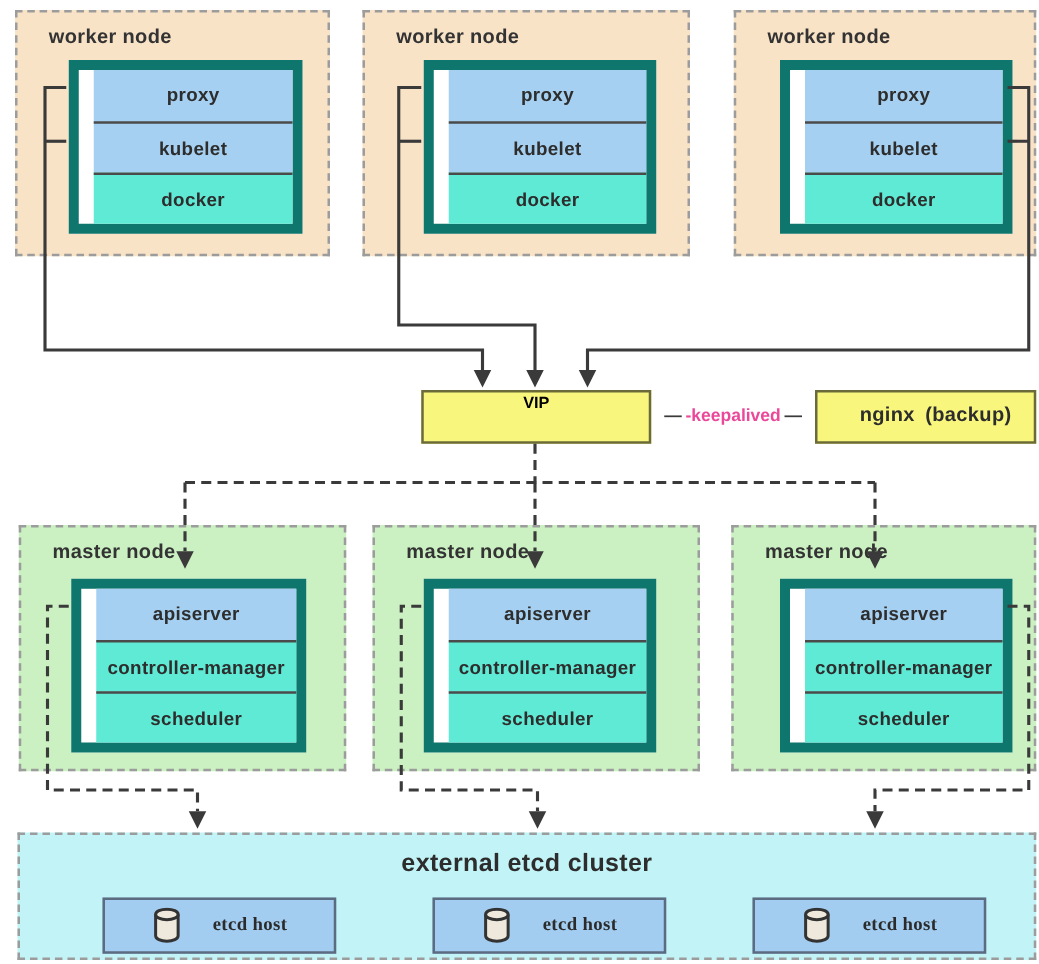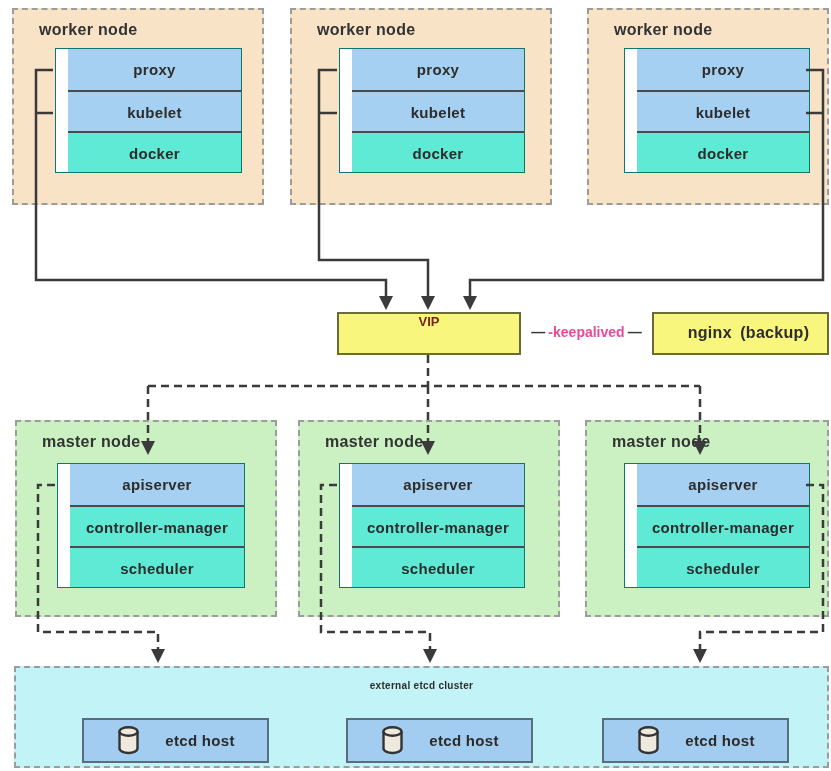--- a/index.html
+++ b/index.html
@@ -12,62 +12,62 @@
   
   .node{position:absolute;border:2px dashed #9c9c9c;}
   .worker{top:8px;height:197px;background:#f9e3c7;}
   .master{top:420px;height:197px;background:#cbf1c2;}
   .node-title{
     position:absolute;left:25px;top:11px;
     font-size:16px;font-weight:bold;color:#333333;letter-spacing:.3px;
   }
 
   
-  .stack{position:absolute;top:38px;border:1px solid #0f766e;background:#ffffff;padding-left:12px;}
+  .stack{position:absolute;top:38px;border:8px solid #0f766e;background:#ffffff;padding-left:12px;}
   .master .stack{top:41px;}
   .row{
     height:41px;line-height:41px;text-align:center;
     font-size:15px;font-weight:bold;color:#2d2d2d;letter-spacing:.3px;
   }
   .row + .row{border-top:2px solid #4a4a4a;}
   .row.blue{background:#a6d0f1;}
   .row.light{background:#5eead4;}
 
   
   .nginx{
     position:absolute;top:312px;height:43px;background:#f8f67c;
     border:2px solid #6b6b3a;text-align:center;color:#2d2d2d;
   }
-  .vip{font-size:13px;font-weight:bold;color:#7f1d1d;line-height:13px;margin-top:1px;}
+  .vip{font-size:13px;font-weight:bold;color:#000000;line-height:13px;margin-top:1px;}
   .nginx-label{font-size:16px;font-weight:bold;line-height:22px;letter-spacing:.3px;}
   .nginx-label.single{line-height:38px;}
 
   
   .keepalived{
     position:absolute;left:523px;top:321px;width:127px;height:22px;
     display:flex;align-items:center;justify-content:center;gap:3px;
     font-size:14px;font-weight:bold;
   }
   .keepalived .dash{color:#3a3a3a;}
   .keepalived .kl{color:#ec4899;}
 
   
   .etcd-cluster{
     position:absolute;left:14px;top:666px;width:815px;height:102px;
     background:#c2f3f6;border:2px dashed #9c9c9c;
   }
   .etcd-title{
     text-align:center;margin-top:12px;
-    font-size:10px;font-weight:bold;color:#2d2d2d;letter-spacing:.3px;
+    font-size:20px;font-weight:bold;color:#2d2d2d;letter-spacing:.3px;
   }
   .etcd-host{
     position:absolute;top:50px;width:187px;height:45px;
     background:#a2cdf0;border:2px solid #5b6b80;
     display:flex;align-items:center;justify-content:center;gap:24px;
-    font-size:15px;font-weight:bold;color:#2b2b2b;letter-spacing:.3px;
+    font-size:15px;font-weight:bold;color:#2b2b2b;letter-spacing:.3px;font-family:Liberation Serif, serif;
   }
   .db-icon{flex:0 0 auto;display:block;}
 
   
   .lines{position:absolute;left:0;top:0;z-index:5;pointer-events:none;}
   .lines path{fill:none;stroke:#3a3a3a;stroke-width:2.5;}
   .lines .dashed path{stroke-dasharray:8 5;}
   .lines polygon{fill:#3a3a3a;stroke:none;}
 </style>
 </head>

